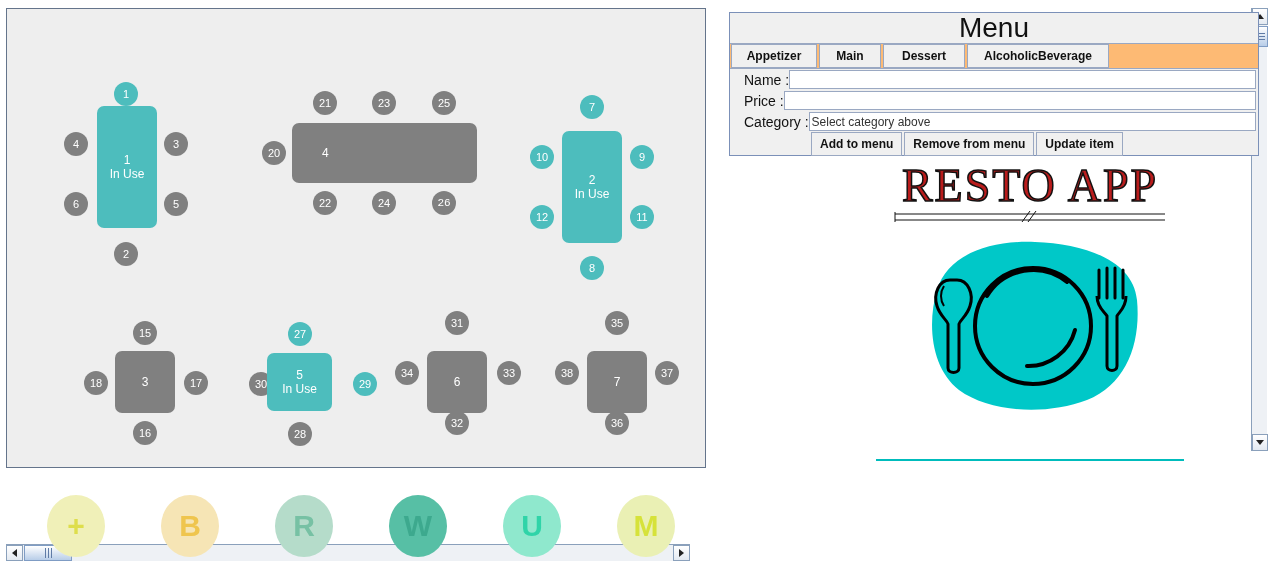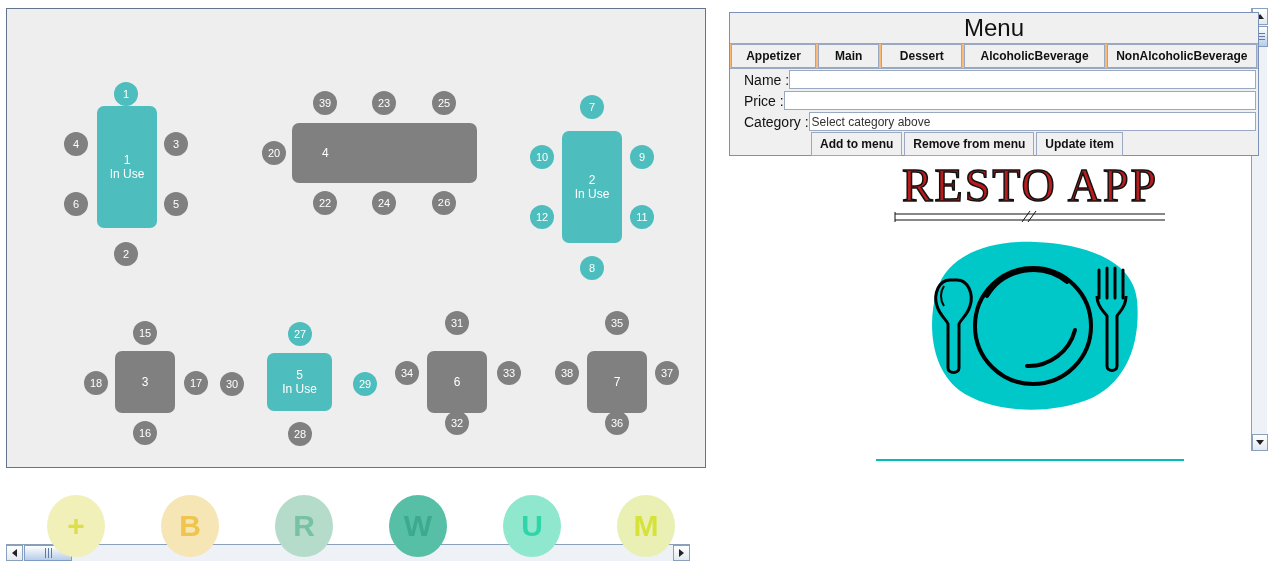--- a/index.html
+++ b/index.html
@@ -45,21 +45,21 @@
 
   
   #round-bar{position:absolute;left:47px;top:495px;width:640px;height:62px;}
   .rbtn{position:absolute;width:58px;height:62px;border-radius:50%;
     display:flex;align-items:center;justify-content:center;
     font-size:30px;font-weight:bold;border:none;padding:0;cursor:pointer;}
 
   
   #menu-panel{position:absolute;left:729px;top:12px;width:530px;height:144px;
     border:1px solid #7b90b8;box-sizing:border-box;background:#f0f0f0;}
-  #menu-title{height:30px;line-height:30px;text-align:center;font-size:24px;
+  #menu-title{height:30px;line-height:30px;text-align:center;font-size:28px;
     color:#111;border-bottom:1px solid #9aa8c2;background:#f0f0f0;}
   #cat-tabs{display:flex;height:24px;border-bottom:1px solid #9aa8c2;background:#fdba74;}
   .cat-tab{background:#f0f0f0;border:1px solid #9aa8c2;box-sizing:border-box;
     margin:0 1px;font-size:12px;font-weight:bold;color:#111;cursor:pointer;
     display:flex;align-items:center;justify-content:center;height:24px;}
   .field-row{display:flex;align-items:center;height:21px;}
   .field-label{font-size:14px;color:#111;padding-left:14px;white-space:nowrap;}
   .field-input{flex:1;height:19px;background:#ffffff;border:1px solid #9aa8c2;
     box-sizing:border-box;font-size:12px;color:#333;padding:0 2px;margin-right:2px;
     display:flex;align-items:center;}
@@ -84,21 +84,21 @@
       <div class="chair inuse" style="left: 107px; top: 73px;">1</div>
       <div class="chair free" style="left: 57px; top: 123px;">4</div>
       <div class="chair free" style="left: 157px; top: 123px;">3</div>
       <div class="chair free" style="left: 57px; top: 183px;">6</div>
       <div class="chair free" style="left: 157px; top: 183px;">5</div>
       <div class="chair free" style="left: 107px; top: 233px;">2</div>
       <div class="tbl inuse" style="left: 90px; top: 97px; width: 60px; height: 122px;">
         <span class="tnum">1</span>
         <span class="tstate">In Use</span>
       </div>
-      <div class="chair free" style="left: 306px; top: 82px;">39</div>
+      <div class="chair free" style="left: 306px; top: 82px;">21</div>
       <div class="chair free" style="left: 365px; top: 82px;">23</div>
       <div class="chair free" style="left: 425px; top: 82px;">25</div>
       <div class="chair free" style="left: 255px; top: 132px;">20</div>
       <div class="chair free" style="left: 306px; top: 182px;">22</div>
       <div class="chair free" style="left: 365px; top: 182px;">24</div>
       <div class="chair free" style="left: 425px; top: 182px; font-family: Liberation Mono, monospace;">26</div>
       <div class="tbl free left-label" style="left: 285px; top: 114px; width: 185px; height: 60px;">
         <span class="tnum">4</span>
       </div>
       <div class="chair inuse" style="left: 573px; top: 86px;">7</div>
@@ -112,21 +112,21 @@
         <span class="tstate">In Use</span>
       </div>
       <div class="chair free" style="left: 126px; top: 312px;">15</div>
       <div class="chair free" style="left: 77px; top: 362px;">18</div>
       <div class="chair free" style="left: 177px; top: 362px;">17</div>
       <div class="chair free" style="left: 126px; top: 412px;">16</div>
       <div class="tbl free" style="left: 108px; top: 342px; width: 60px; height: 62px;">
         <span class="tnum">3</span>
       </div>
       <div class="chair inuse" style="left: 281px; top: 313px;">27</div>
-      <div class="chair free" style="left: 213px; top: 363px;">30</div>
+      <div class="chair free" style="left: 242px; top: 363px;">30</div>
       <div class="chair inuse" style="left: 346px; top: 363px;">29</div>
       <div class="chair free" style="left: 281px; top: 413px;">28</div>
       <div class="tbl inuse" style="left: 260px; top: 344px; width: 65px; height: 58px;">
         <span class="tnum">5</span>
         <span class="tstate">In Use</span>
       </div>
       <div class="chair free" style="left: 438px; top: 302px;">31</div>
       <div class="chair free" style="left: 388px; top: 352px;">34</div>
       <div class="chair free" style="left: 490px; top: 352px; text-align: center;">33</div>
       <div class="chair free" style="left: 438px; top: 402px;">32</div>
@@ -180,21 +180,20 @@
     <button class="rbtn" style="left: 570px; background: rgb(234, 240, 180); color: rgb(214, 226, 58);">M</button>
   </div>
 
 <div id="menu-panel">
   <div id="menu-title">Menu</div>
   <div id="cat-tabs">
       <div class="cat-tab" style="width: 86px;">Appetizer</div>
       <div class="cat-tab" style="width: 62px;">Main</div>
       <div class="cat-tab" style="width: 82px;">Dessert</div>
       <div class="cat-tab" style="width: 142px;">AlcoholicBeverage</div>
-      <div class="cat-tab" style="width: 152px;">NonAlcoholicBeverage</div>
     </div>
   <div id="field-list">
       <div class="field-row">
         <span class="field-label">Name :</span>
         <div class="field-input"></div>
       </div>
       <div class="field-row">
         <span class="field-label">Price :</span>
         <div class="field-input"></div>
       </div>

